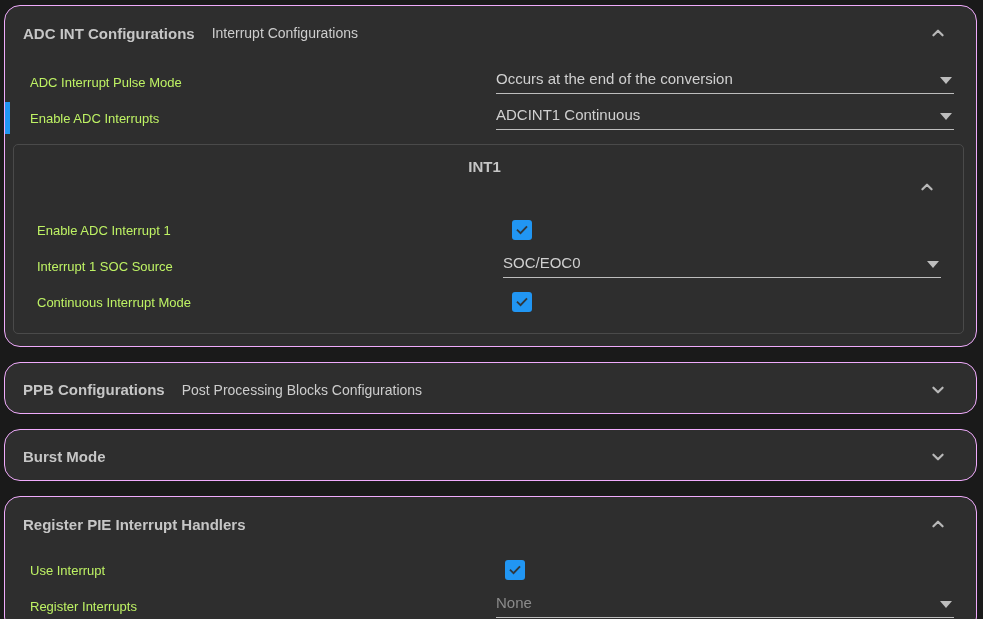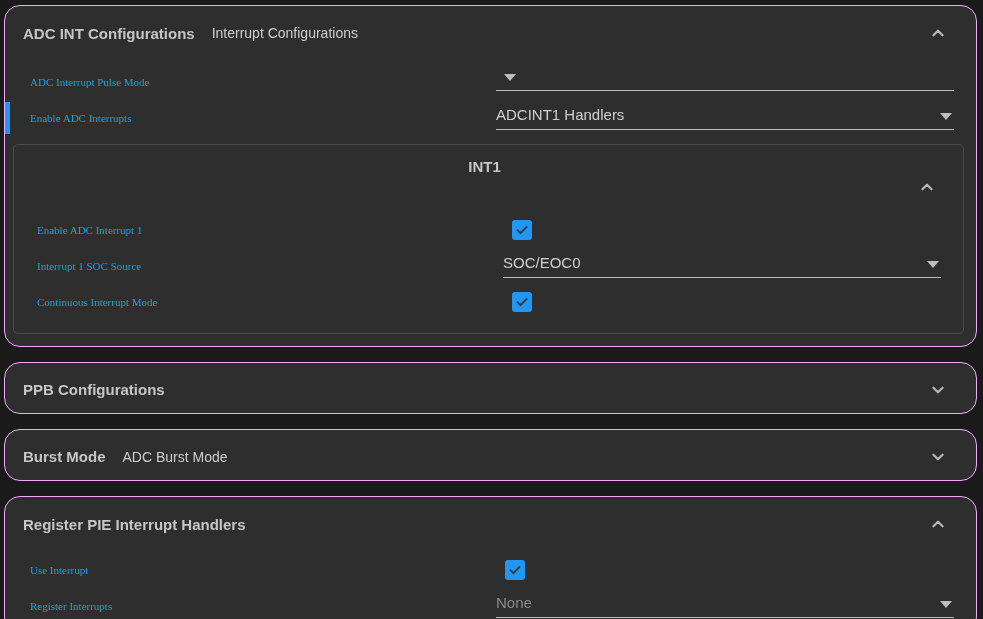--- a/index.html
+++ b/index.html
@@ -49,21 +49,21 @@
   }
   .chevron svg { display:block; }
   .rows { margin-top:19px; }
   .row {
     position:relative;
     display:flex;
     align-items:center;
     height:36px;
     padding:0 22px 0 25px;
   }
-  .row-label { font-size:11px; color:#0ea5e9; white-space:nowrap;font-family:Liberation Serif, serif; }
+  .row-label { font-size:13px; color:#bef264; white-space:nowrap; }
   .control { margin-left:auto; width:458px; }
   .active-bar {
     position:absolute;
     left:0; top:2px; bottom:2px;
     width:5px;
     background:#2196f3;
   }
   
   .select {
     display:flex;
@@ -127,30 +127,31 @@
         <svg width="22" height="22" viewBox="0 0 24 24">
             <polyline points="7,14.5 12,9.5 17,14.5" fill="none" stroke="#b8b8b8" stroke-width="2.4" stroke-linecap="round" stroke-linejoin="round"></polyline>
           </svg>
       </span>
     </div>
     <div class="rows">
       <div class="row">
         <span class="row-label">ADC Interrupt Pulse Mode</span>
         <div class="control">
           <div class="select">
+            <span class="select-value">Occurs at the end of the conversion</span>
             <span class="drop-arrow"></span>
           </div>
         </div>
       </div>
       <div class="row">
         <span class="active-bar"></span>
         <span class="row-label">Enable ADC Interrupts</span>
         <div class="control">
           <div class="select">
-            <span class="select-value">ADCINT1 Handlers</span>
+            <span class="select-value">ADCINT1 Continuous</span>
             <span class="drop-arrow"></span>
           </div>
         </div>
       </div>
     </div>
 
     <section class="sub-panel">
       <div class="panel-header">
         <span class="h-title">INT1</span>
         <span class="chevron">
@@ -189,32 +190,32 @@
             </span>
           </div>
         </div>
       </div>
     </section>
   </section>
 
   <section class="panel collapsed">
     <div class="panel-header">
       <span class="h-title">PPB Configurations</span>
+      <span class="h-sub">Post Processing Blocks Configurations</span>
       <span class="chevron">
         <svg width="22" height="22" viewBox="0 0 24 24">
             <polyline points="7,9.5 12,14.5 17,9.5" fill="none" stroke="#b8b8b8" stroke-width="2.4" stroke-linecap="round" stroke-linejoin="round"></polyline>
           </svg>
       </span>
     </div>
   </section>
 
   <section class="panel collapsed">
     <div class="panel-header">
       <span class="h-title">Burst Mode</span>
-      <span class="h-sub">ADC Burst Mode</span>
       <span class="chevron">
         <svg width="22" height="22" viewBox="0 0 24 24">
             <polyline points="7,9.5 12,14.5 17,9.5" fill="none" stroke="#b8b8b8" stroke-width="2.4" stroke-linecap="round" stroke-linejoin="round"></polyline>
           </svg>
       </span>
     </div>
   </section>
 
   <section class="panel" id="panel-pie">
     <div class="panel-header">

